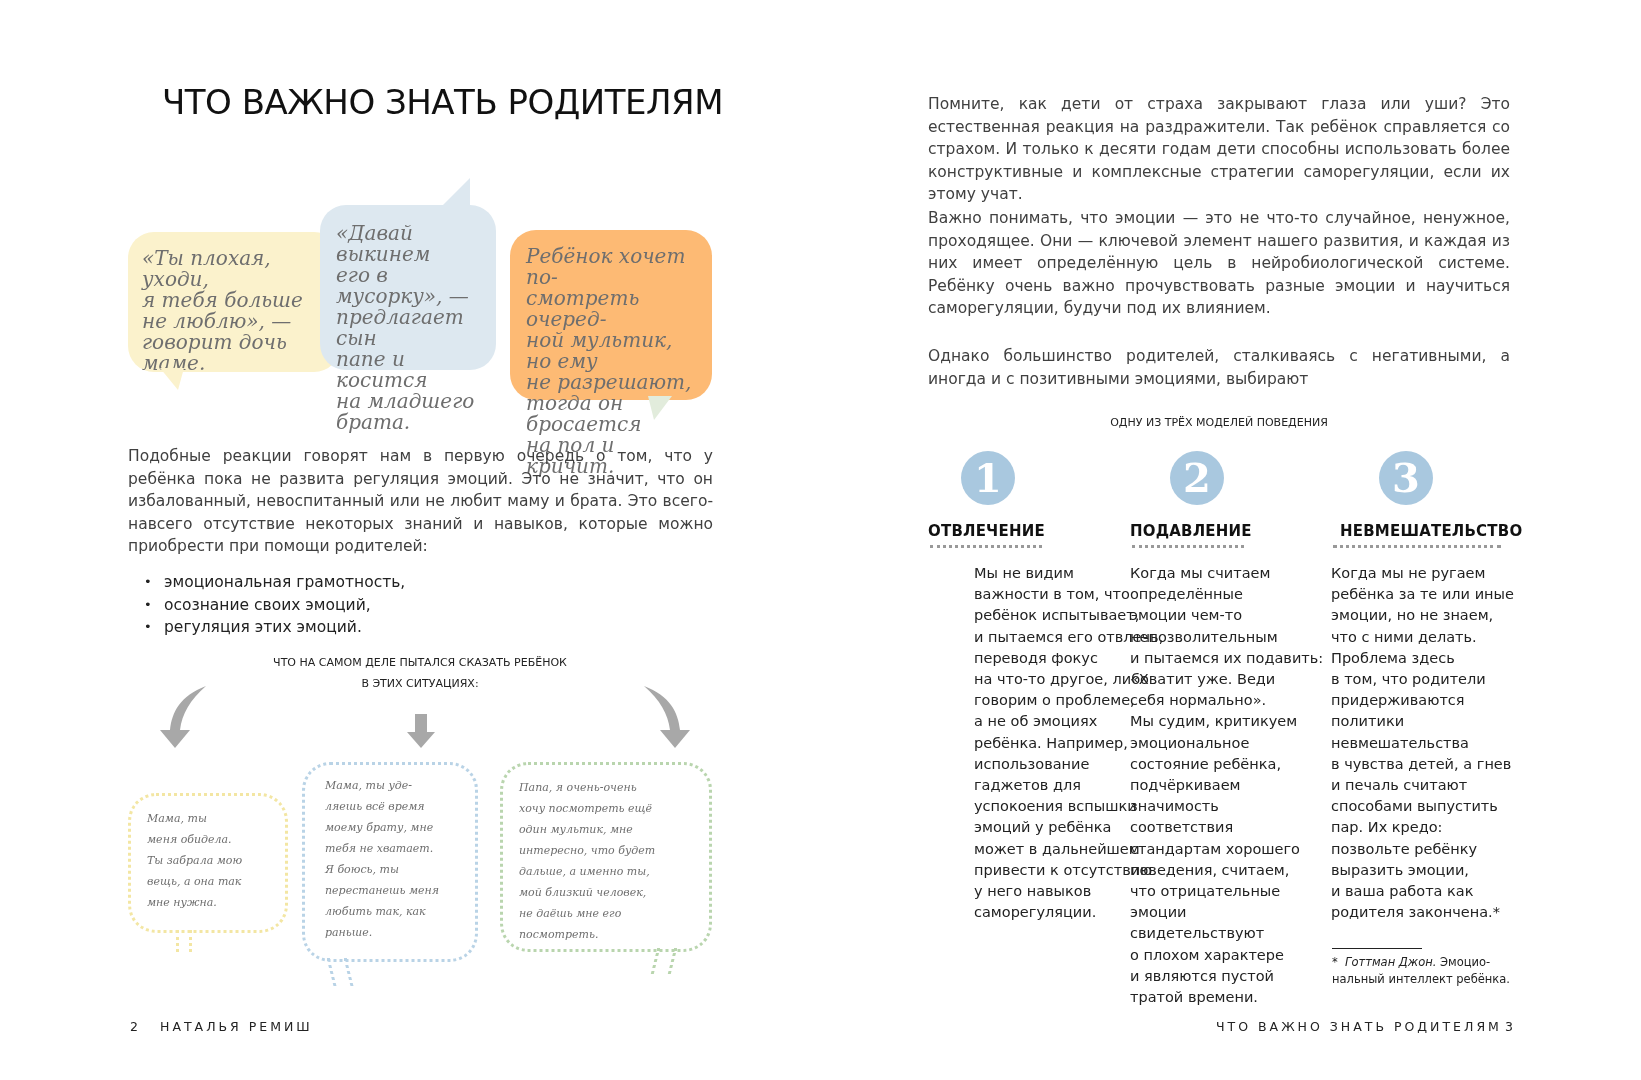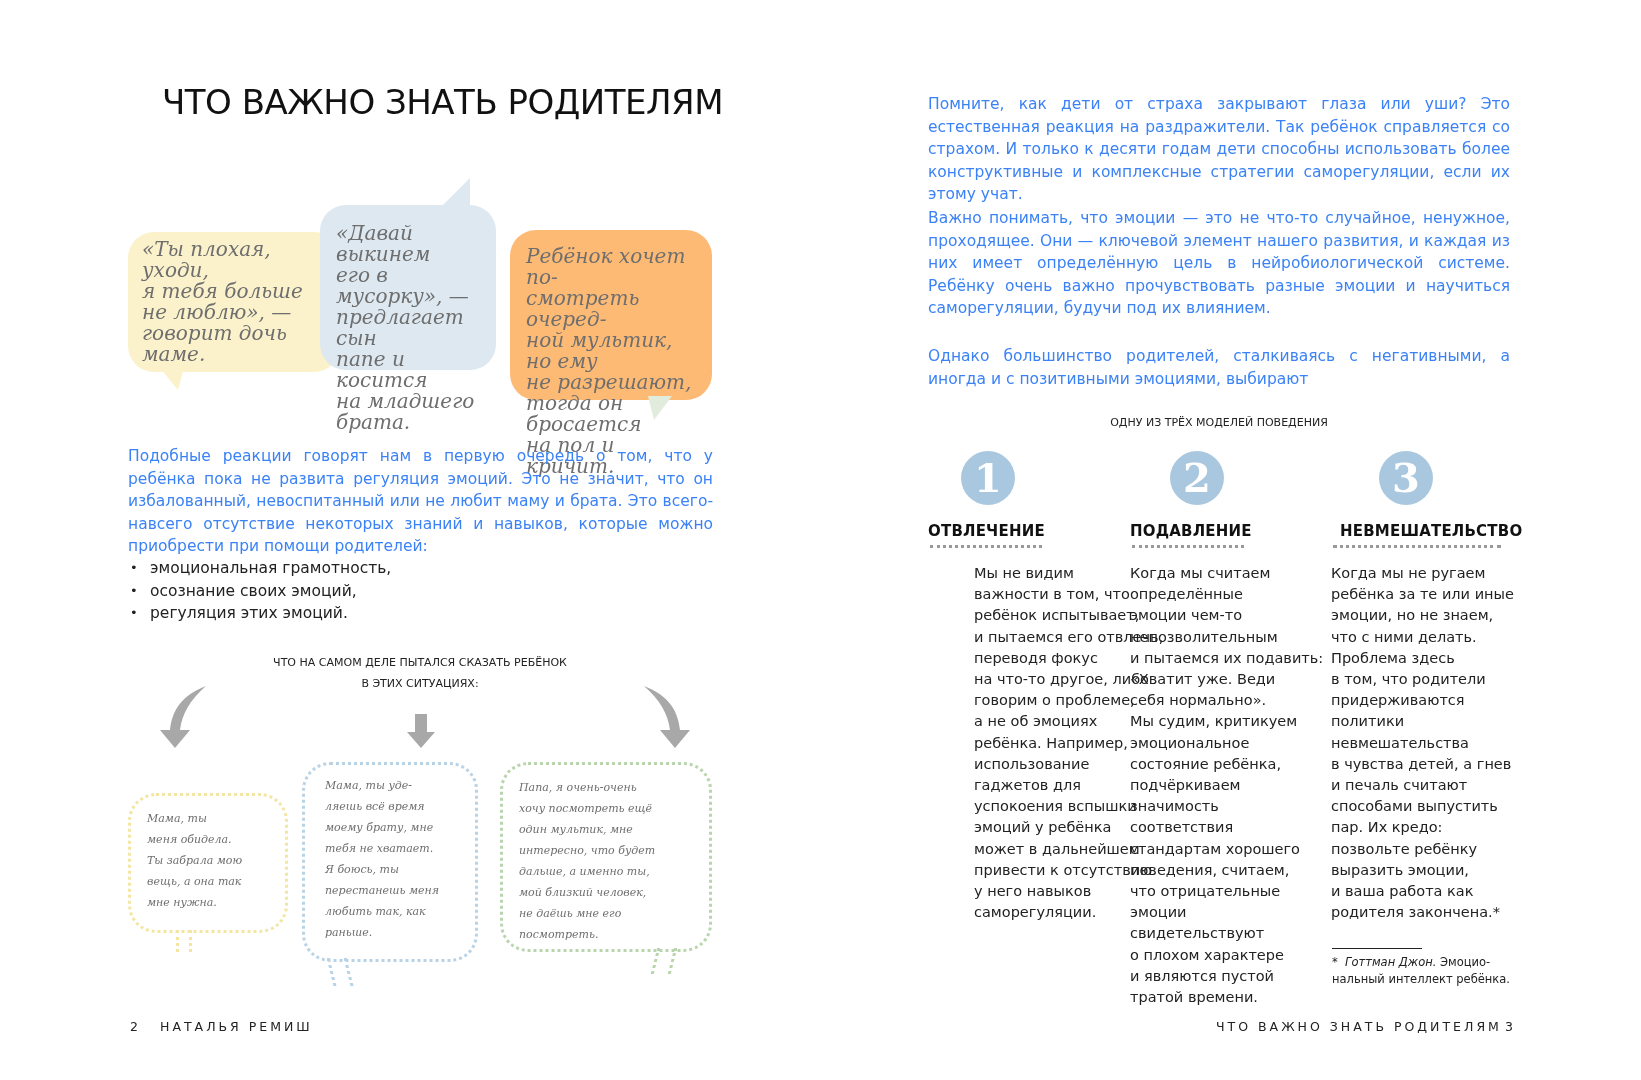--- a/index.html
+++ b/index.html
@@ -3,27 +3,27 @@
 <meta charset="utf-8">
 <style>
   html, body { margin:0; padding:0; }
   body { width:1641px; height:1080px; background:#ffffff; position:relative; overflow:hidden;
          font-family:"DejaVu Sans", "Liberation Sans", sans-serif; color:#222; }
   .abs { position:absolute; }
   .title { left:162px; top:82px; font-size:34px; font-weight:normal; letter-spacing:-0.5px; color:#111; white-space:nowrap; }
   .bubble { position:absolute; border-radius:26px; font-family:"DejaVu Serif", "Liberation Serif", serif;
             font-style:italic; color:#6e6e6e; font-size:20px; line-height:21px; box-sizing:border-box; }
   .bubble .t { white-space:pre-line; }
-  .b1 { left:128px; top:232px; width:212px; height:140px; background:#fbf2cc; padding:7px 14px; }
+  .b1 { left:128px; top:232px; width:212px; height:140px; background:#fbf2cc; padding:16px 14px; }
   .b2 { left:320px; top:205px; width:176px; height:165px; background:#dde8f0; padding:18px 16px; }
   .b3 { left:510px; top:230px; width:202px; height:170px; background:#fdba74; padding:16px 16px; }
   .tail { position:absolute; width:0; height:0; }
-  .body-text { font-size:15.5px; line-height:22.5px; color:#3b82f6; }
+  .body-text { font-size:15.5px; line-height:22.5px; color:#404040; }
   .p-left { left:128px; top:445px; width:585px; text-align:justify; }
-  .bullets { left:128px; top:557px; width:580px; margin:0; padding:0; list-style:none; }
+  .bullets { left:128px; top:557px; width:580px; margin:14px; padding:0; list-style:none; }
   .bullets li { font-size:15.5px; line-height:22.5px; padding-left:22px; position:relative; }
   .bullets li::before { content:"•"; position:absolute; left:2px; top:0; font-size:13px; }
   .subhead { font-size:11px; line-height:21px; text-align:center; color:#222; }
   .sh1 { left:180px; top:652px; width:480px; }
   .dbubble { position:absolute; border:3px dotted; border-radius:28px; font-family:"DejaVu Serif", "Liberation Serif", serif;
              font-style:italic; color:#6e6e6e; font-size:11px; line-height:21px; box-sizing:border-box; background:#fff; }
   .db1 { left:128px; top:793px; width:160px; height:140px; border-color:#f3e6a3; padding:12px 12px 0 16px; }
   .db2 { left:302px; top:762px; width:176px; height:200px; border-color:#b9d3e6; padding:10px 12px 0 20px; }
   .db3 { left:500px; top:762px; width:212px; height:190px; border-color:#b9d5ae; padding:12px 12px 0 16px; }
   .rp1 { left:928px; top:93px; width:582px; text-align:justify; }

